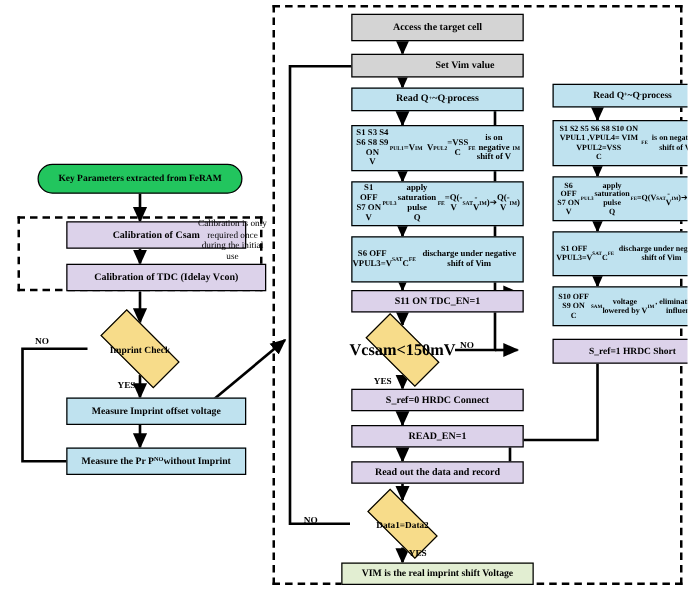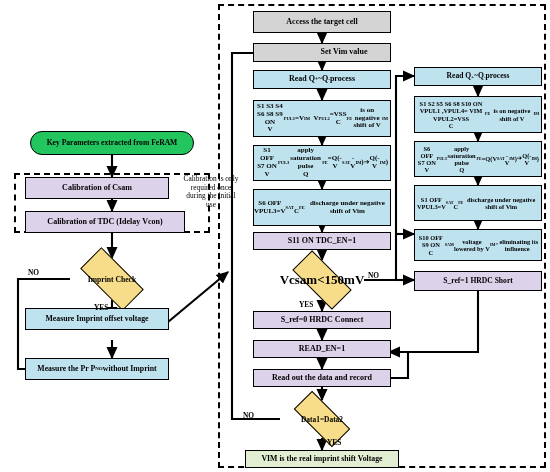--- a/index.html
+++ b/index.html
@@ -3,21 +3,21 @@
 <meta charset="utf-8">
 <style>
   html,body{margin:0;padding:0;background:#ffffff;}
   body{width:550px;height:472px;position:relative;overflow:hidden;
        font-family:"Liberation Serif", serif;color:#000;}
   #canvas{position:absolute;left:0;top:0;width:550px;height:472px;}
   svg.wires{position:absolute;left:0;top:0;width:550px;height:472px;overflow:visible;}
   .node{position:absolute;box-sizing:border-box;border:1.6px solid #000;
         display:flex;align-items:center;justify-content:center;text-align:center;
         font-weight:bold;line-height:1.12;z-index:3;}
-  .proc{border-radius:0;}
+  .proc{border-radius:0;margin-left:28px;}
   .grey{background:#d4d4d4;}
   .blue{background:#bfe2ef;}
   .purple{background:#dcd2ea;}
   .green{background:#e2eed2;}
   .term{background:#22c55e;border-radius:14px;}
   .dec{position:absolute;z-index:3;}
   .dec .dshape{position:absolute;left:0;top:0;width:100%;height:100%;
                background:#f7dc8a;border:1.6px solid #000;
                transform:rotate(45deg);box-sizing:border-box;}
   .dec .dtext{position:absolute;left:0;top:0;width:100%;height:100%;
@@ -87,31 +87,31 @@
       <path d="M389,378 L408,378 L408,352"></path>
     </g>
   </svg>
 
   <div class="node term" style="left:30px;top:131px;width:164px;height:24px;font-size:7.6px;padding:0 6px;">Key  Parameters extracted from FeRAM</div>
 
   <div class="node proc purple" style="left:25px;top:177px;width:144px;height:22px;font-size:8px;">Calibration of Csam</div>
 
   <div class="node proc purple" style="left:25px;top:211px;width:160px;height:22px;font-size:8px;">Calibration of TDC (Idelay Vcon)</div>
 
-  <div class="note" style="left:157px;top:175px;width:58px;font-size:7.4px;margin-left:25px;">Calibration is only required once during the initial use</div>
+  <div class="note" style="left:157px;top:175px;width:58px;font-size:7.4px;">Calibration is only required once during the initial use</div>
 
   <div class="dec" style="left:70px;top:258px;width:84px;height:42px;">
     <div class="dshape" style="width:60px;height:30px;left:12px;top:6px;"></div>
     <div class="dtext" style="font-size:7.6px;">Imprint Check</div>
   </div>
 
   <div class="lbl" style="left:28px;top:268px;font-size:7.4px;">NO</div>
   <div class="lbl" style="left:94px;top:303px;font-size:7.4px;">YES</div>
 
-  <div class="node proc blue" style="left:25px;top:308px;width:144px;height:22px;font-size:7.8px;">Measure Imprint offset voltage</div>
+  <div class="node proc blue" style="left:25px;top:318px;width:144px;height:22px;font-size:7.8px;">Measure Imprint offset voltage</div>
 
   <div class="node proc blue" style="left:25px;top:358px;width:144px;height:22px;font-size:7.8px;">Measure the Pr P<sub>NO</sub> without Imprint</div>
 
   <div class="node proc grey" style="left:253px;top:11px;width:138px;height:22px;font-size:8px;">Access the target cell</div>
 
   <div class="node proc grey" style="left:253px;top:43px;width:138px;height:19px;font-size:8px;padding-left:44px;">Set Vim value</div>
 
   <div class="node proc blue" style="left:253px;top:70px;width:138px;height:19px;font-size:8px;">Read Q<sub>+</sub>~Q<sub>-</sub> process</div>
 
   <div class="node proc blue" style="left:253px;top:100px;width:138px;height:37px;font-size:7px;padding:16px 2px;">S1 S3 S4 S6 S8 S9 ON<br>V<sub>PUL1</sub>=V<sub>IM</sub>&nbsp;&nbsp;V<sub>PUL2</sub>=VSS<br>C<sub>FE</sub> is on negative shift of V<sub>IM</sub></div>

